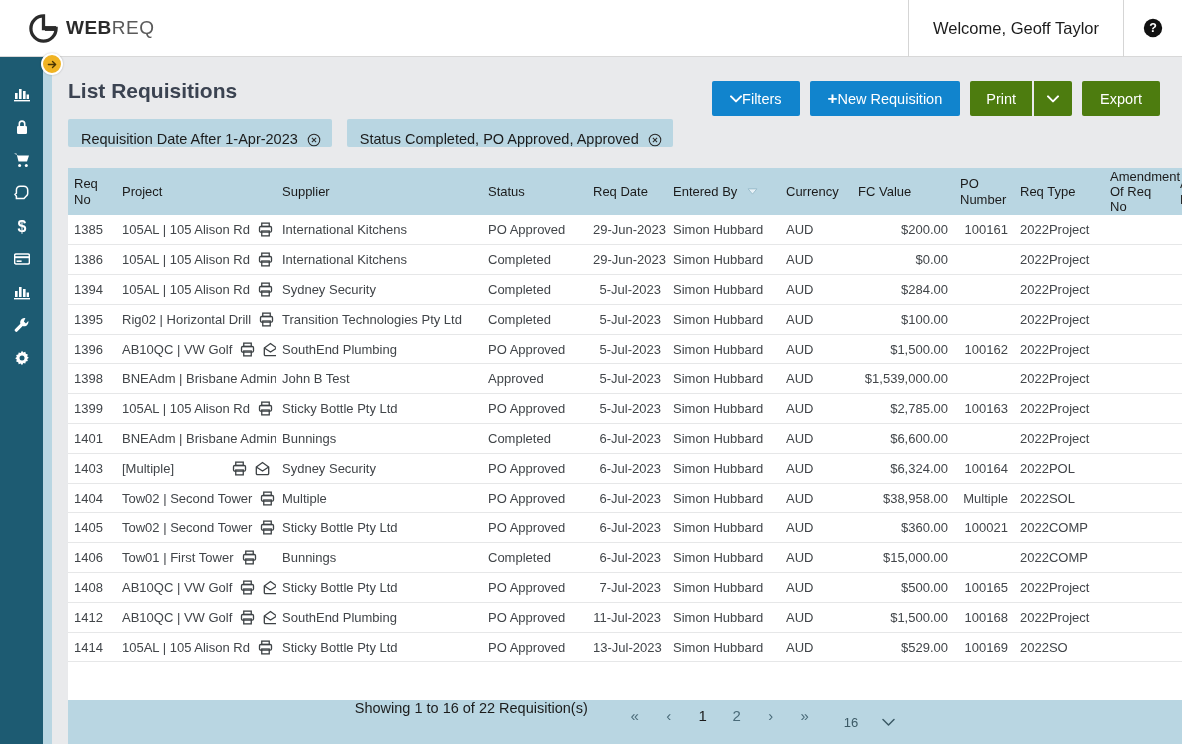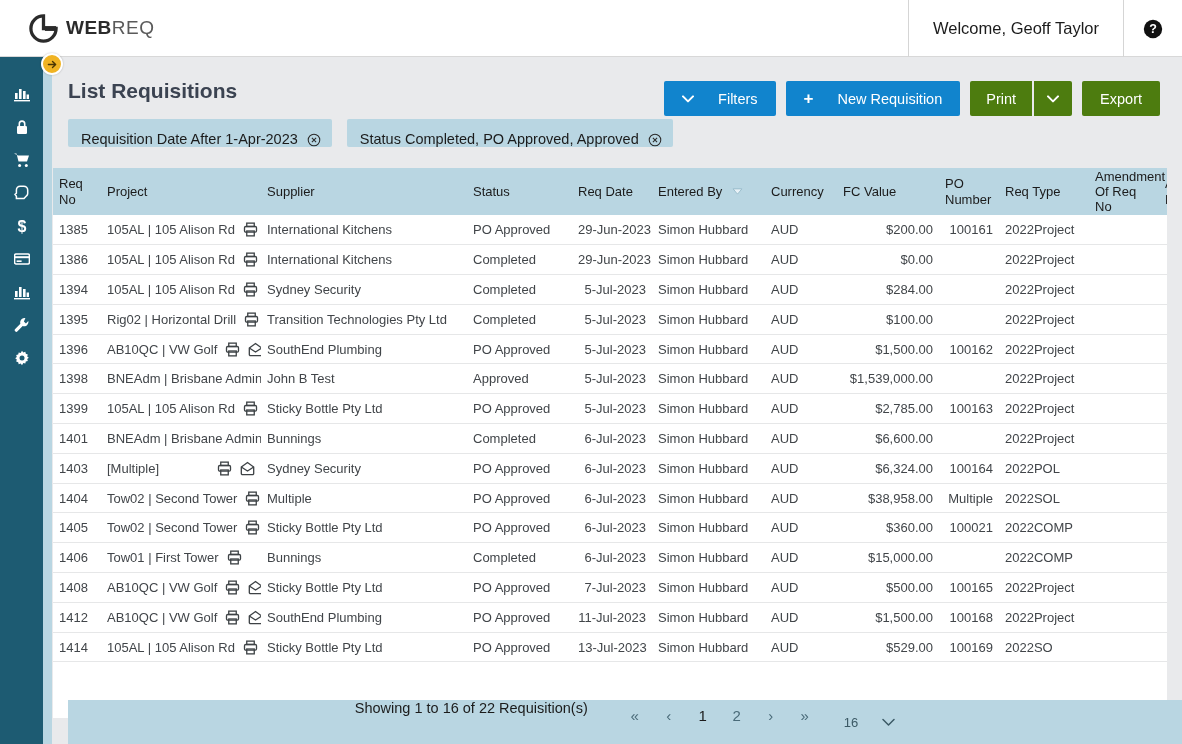--- a/index.html
+++ b/index.html
@@ -7,21 +7,21 @@
     width: 1182px; height: 744px;
     font-family: "Liberation Sans", sans-serif;
     background: #e9eaec;
     overflow: hidden;
   }
   .app { position: relative; width: 1182px; height: 744px; }
 
   
   .header {
     position: absolute; top: 0; left: 0; width: 1182px; height: 57px;
-    background: #ffffff; display: flex; 
+    background: #ffffff; display: flex; align-items: center;
     border-bottom: 1px solid #d8d8d8;
   }
   .logo-wrap { display: flex; align-items: center; padding-left: 28px; gap: 7px; }
   .logo-mark { width: 31px; height: 31px; display: block; }
   .logo-text { font-size: 19px; letter-spacing: .5px; color: #2b2b2b; }
   .logo-text .b1 { font-weight: bold; }
   .logo-text .b2 { font-weight: normal; color: #5a5a5a; }
   .header-spacer { flex: 1; }
   .welcome {
     height: 57px; display: flex; align-items: center;
@@ -68,42 +68,42 @@
   }
   .page-title { font-size: 21px; font-weight: bold; color: #3b4351; }
   .head-actions {
     position: absolute; right: 22px; top: 24px;
     display: flex; align-items: center; gap: 10px;
   }
   .btn {
     border: none; height: 35px; color: #ffffff; font-size: 14.5px;
     font-family: "Liberation Sans", sans-serif; border-radius: 2px;
     display: inline-flex; align-items: center; justify-content: center;
-    padding: 0 18px; cursor: pointer; gap: 24px;
+    padding: 0 18px; cursor: pointer; gap: 0;
   }
   .btn-primary { background: #1184cd; }
   .btn-grey { background: #4d7c0f; }
   .split { display:flex; gap: 2px; }
   .btn-split-main { border-radius: 2px 0 0 2px; padding: 0 16px; }
   .btn-split-caret { border-radius: 0 2px 2px 0; padding: 0; width: 38px; }
   .caret { width: 12px; height: 8px; display:block; }
   .plus { font-size: 17px; font-weight: bold; line-height: 1; }
 
   
   .chips { padding: 0 22px 0 16px; display: flex; gap: 15px; margin-top: -6px; }
   .chip {
     background: #b9d6e2; color: #1b1b1b; font-size: 14.5px;
     height: 28px; display: inline-flex; align-items: flex-end; gap: 9px;
     padding: 0 11px 0 13px; border-radius: 2px; cursor: pointer;
   }
   .chip-x { width: 14px; height: 14px; display:block; }
 
   
   .table-wrap {
-    margin: 21px 0 0 1px; width: 1114px; height: 550px; background: #ffffff;
+    margin: 21px 0 0 16px; width: 1114px; height: 550px; background: #ffffff;
     overflow: hidden; position: relative;
   }
   table { border-collapse: collapse; width: 1114px; table-layout: fixed; }
   thead th {
     background: #b9d6e2; color: #1b1b1b; font-size: 13px; font-weight: normal;
     text-align: left; height: 47px; vertical-align: middle; padding: 0 6px;
     white-space: normal; line-height: 1.18;
   }
   tbody td {
     font-size: 13px; color: #414549; height: 29.8px; padding: 0 6px;

